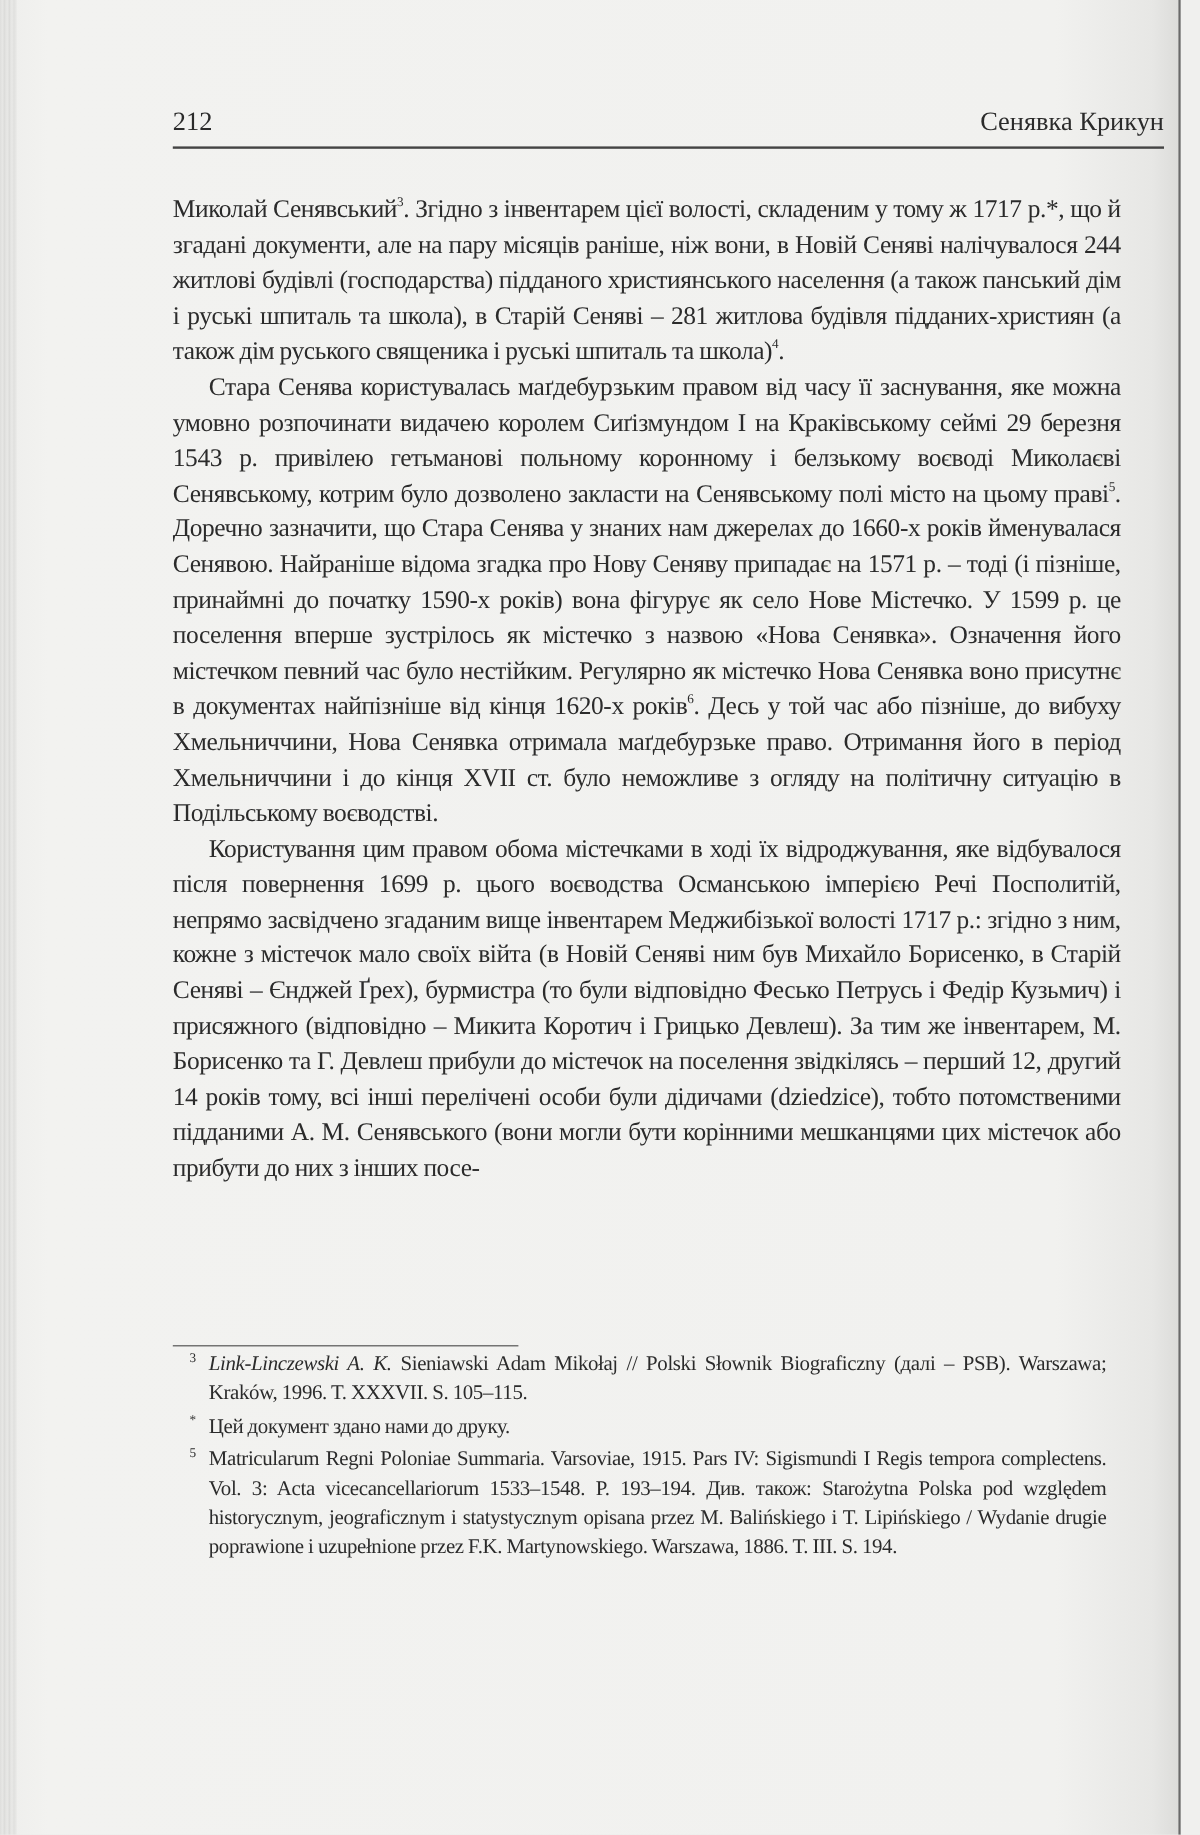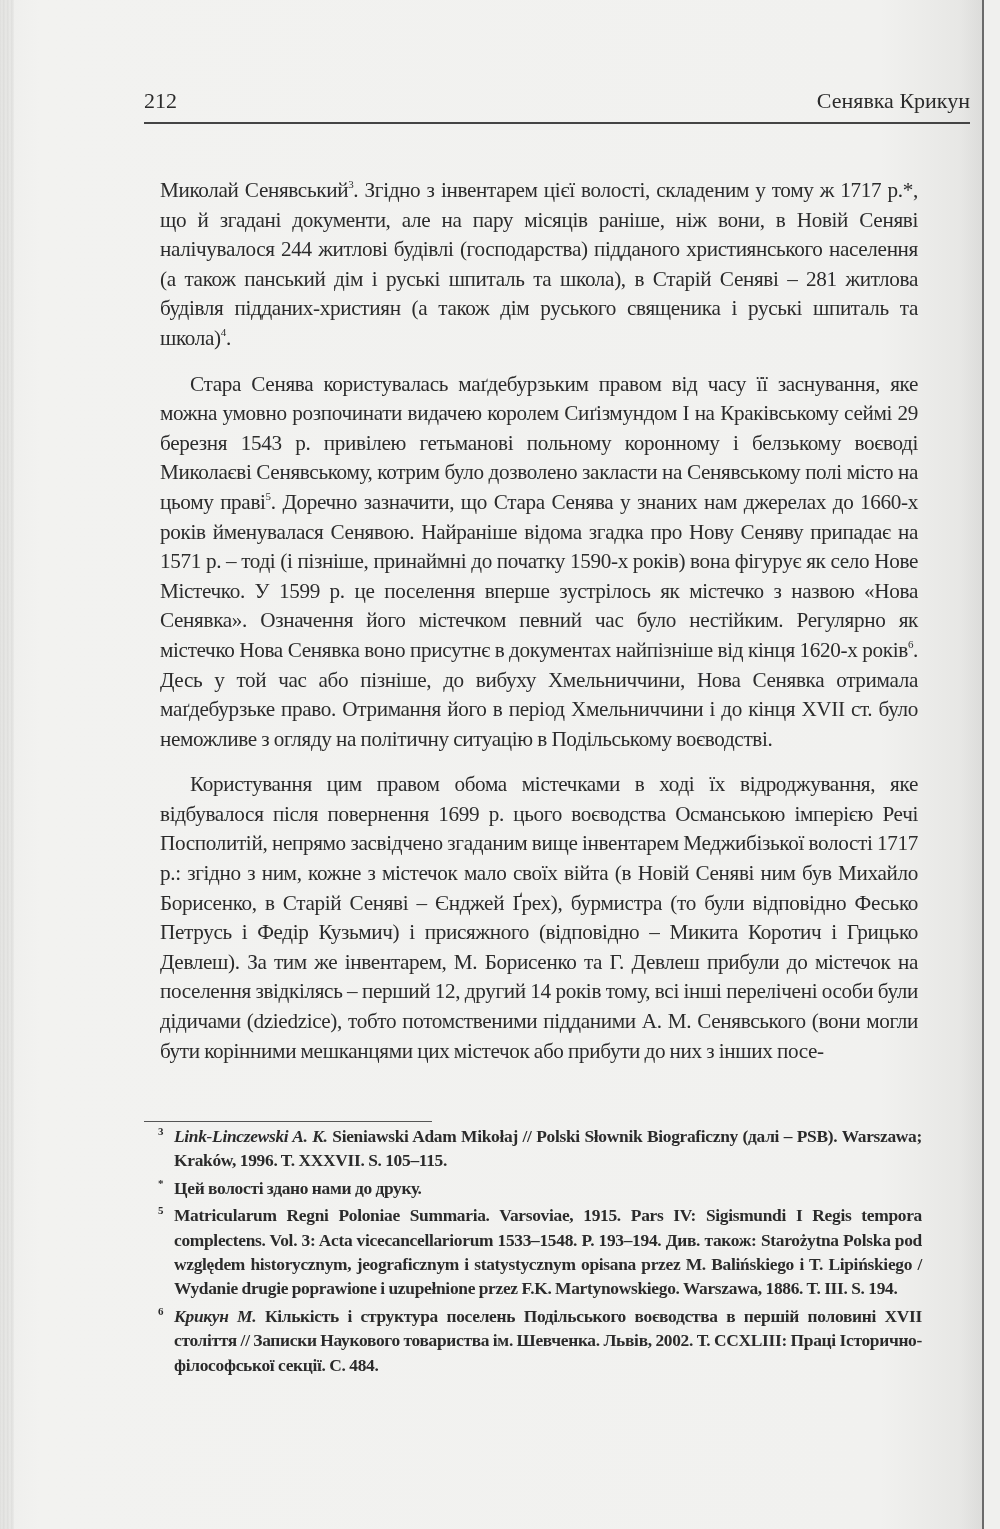--- a/index.html
+++ b/index.html
@@ -79,21 +79,21 @@
       left: 144px;
       top: 160px;
       width: 790px;
       font-size: 21.2px;
       line-height: 29.6px;
       text-align: justify;
       letter-spacing: -0.35px;
       word-spacing: -0.5px;
     }
     .body-text p {
-      margin: 16px;
+      margin: 0;
       text-indent: 0;
     }
     .body-text p.indent {
       text-indent: 30px;
     }
     sup {
       font-size: 11px;
       line-height: 0;
       vertical-align: 9px;
     }
@@ -113,21 +113,20 @@
       font-size: 17.4px;
       line-height: 24.4px;
       text-align: justify;
       letter-spacing: -0.3px;
       word-spacing: -0.4px;
     }
     .footnote {
       margin: 0 16px 3px 0;
       padding-left: 16px;
       text-indent: -16px;
-      font-weight: bold;
     }
     .footnote .fn-mark {
       display: inline-block;
       width: 16px;
       text-indent: 0;
       font-size: 11px;
       vertical-align: 7px;
       line-height: 0;
     }
     .footnote i {
@@ -149,19 +148,18 @@
   <div class="body-text">
     <p><span>Миколай Сенявський</span><sup>3</sup><span>. Згідно з інвентарем цієї волості, складеним у тому ж 1717 р.*, що й згадані документи, але на пару місяців раніше, ніж вони, в Новій Сеняві налічувалося 244 житлові будівлі (господарства) підданого християнського населення (а також панський дім і руські шпиталь та школа), в Старій Сеняві – 281 житлова будівля підданих-християн (а також дім руського священика і руські шпиталь та школа)</span><sup>4</sup><span>.</span></p>
     <p class="indent"><span>Стара Сенява користувалась маґдебурзьким правом від часу її заснування, яке можна умовно розпочинати видачею королем Сиґізмундом I на Краківському сеймі 29 березня 1543 р. привілею гетьманові польному коронному і белзькому воєводі Миколаєві Сенявському, котрим було дозволено закласти на Сенявському полі місто на цьому праві</span><sup>5</sup><span>. Доречно зазначити, що Стара Сенява у знаних нам джерелах до 1660-х років йменувалася Сенявою. Найраніше відома згадка про Нову Сеняву припадає на 1571 р. – тоді (і пізніше, принаймні до початку 1590-х років) вона фігурує як село Нове Містечко. У 1599 р. це поселення вперше зустрілось як містечко з назвою «Нова Сенявка». Означення його містечком певний час було нестійким. Регулярно як містечко Нова Сенявка воно присутнє в документах найпізніше від кінця 1620-х років</span><sup>6</sup><span>. Десь у той час або пізніше, до вибуху Хмельниччини, Нова Сенявка отримала маґдебурзьке право. Отримання його в період Хмельниччини і до кінця XVII ст. було неможливе з огляду на політичну ситуацію в Подільському воєводстві.</span></p>
     <p class="indent">Користування цим правом обома містечками в ході їх відроджування, яке відбувалося після повернення 1699 р. цього воєводства Османською імперією Речі Посполитій, непрямо засвідчено згаданим вище інвентарем Меджибізької волості 1717 р.: згідно з ним, кожне з містечок мало своїх війта (в Новій Сеняві ним був Михайло Борисенко, в Старій Сеняві – Єнджей Ґрех), бурмистра (то були відповідно Фесько Петрусь і Федір Кузьмич) і присяжного (відповідно – Микита Коротич і Грицько Девлеш). За тим же інвентарем, М. Борисенко та Г. Девлеш прибули до містечок на поселення звідкілясь – перший 12, другий 14 років тому, всі інші перелічені особи були дідичами (dziedzice), тобто потомственими підданими А. М. Сенявського (вони могли бути корінними мешканцями цих містечок або прибути до них з інших посе-</p>
   </div>
 
   <div class="fn-rule"></div>
 
   <div class="footnotes">
     <p class="footnote"><span class="fn-mark">3</span><i>Link-Linczewski A. K.</i><span> Sieniawski Adam Mikołaj // Polski Słownik Biograficzny (далі – PSB). Warszawa; Kraków, 1996. T. XXXVII. S. 105–115.</span></p>
-    <p class="footnote"><span class="fn-mark">*</span><span>Цей волості здано нами до друку.</span></p>
+    <p class="footnote"><span class="fn-mark">*</span><span>Цей документ здано нами до друку.</span></p>
     <p class="footnote"><span class="fn-mark">5</span><span>Matricularum Regni Poloniae Summaria. Varsoviae, 1915. Pars IV: Sigismundi I Regis tempora complectens. Vol. 3: Acta vicecancellariorum 1533–1548. P. 193–194. Див. також: Starożytna Polska pod względem historycznym, jeograficznym i statystycznym opisana przez M. Balińskiego i T. Lipińskiego / Wydanie drugie poprawione i uzupełnione przez F.K. Martynowskiego. Warszawa, 1886. T. III. S. 194.</span></p>
-    <p class="footnote"><span class="fn-mark">6</span><i>Крикун М.</i><span> Кількість і структура поселень Подільського воєводства в першій половині XVII століття // Записки Наукового товариства ім. Шевченка. Львів, 2002. Т. CCXLIII: Праці Історично-філософської секції. С. 484.</span></p>
   </div>
 </div>
 <div class="spine"></div>
 <div class="beyond"></div>
 
 </body></html>

